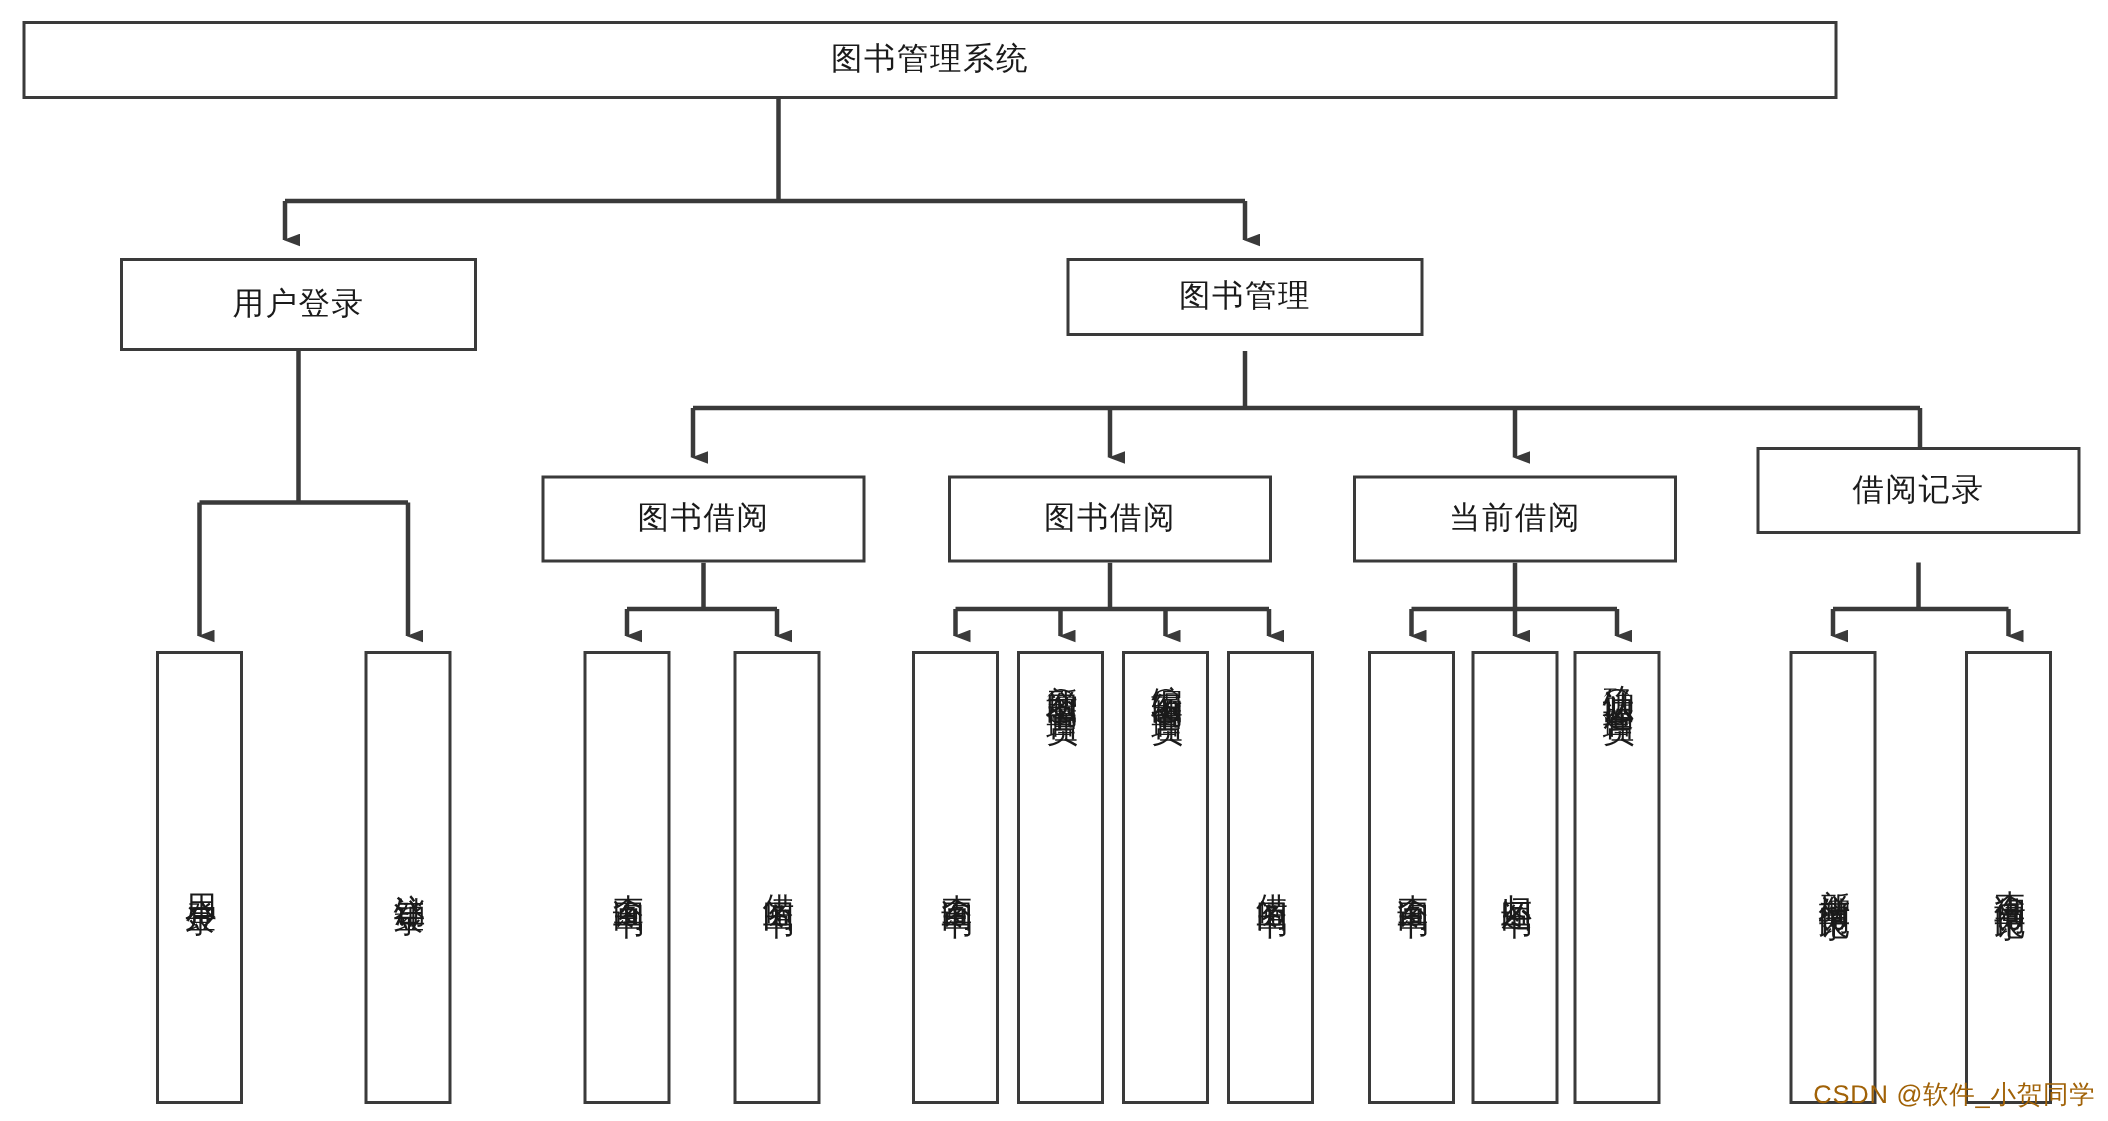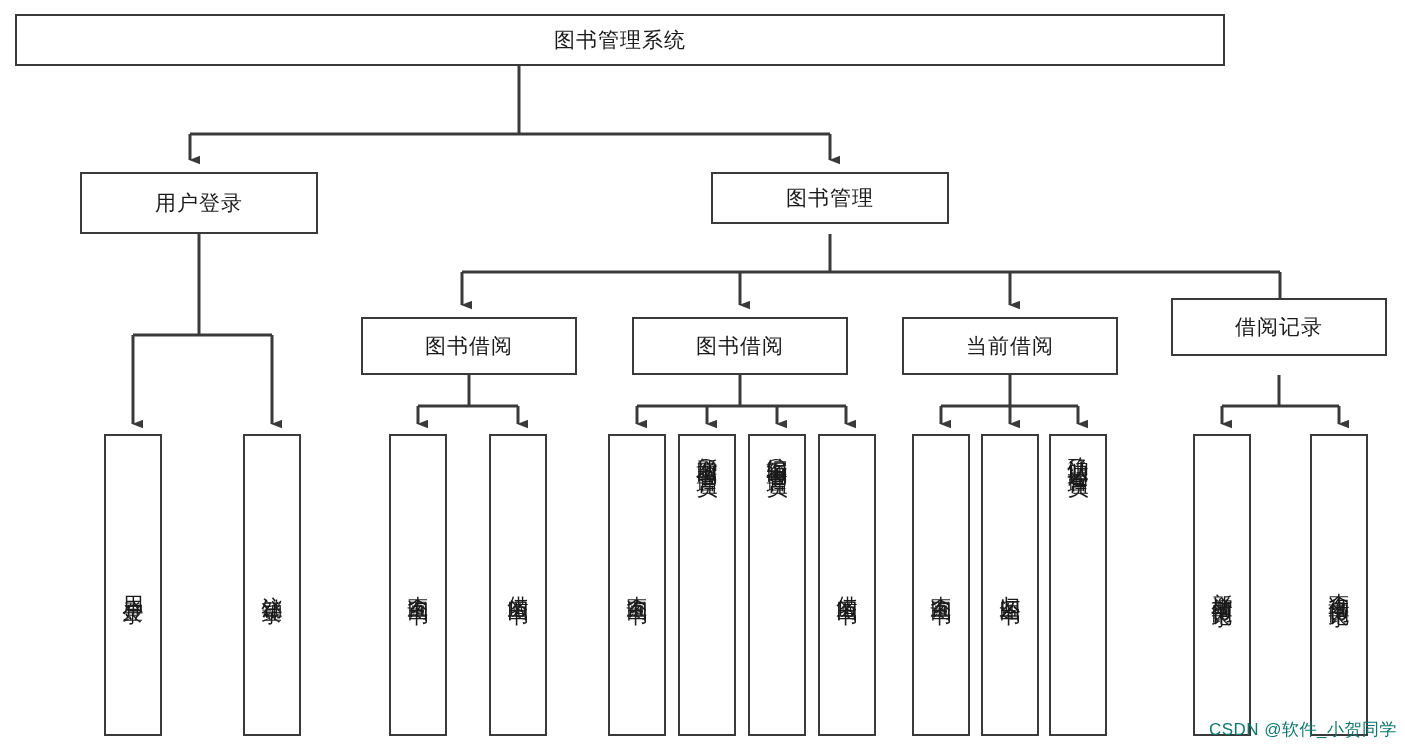--- a/index.html
+++ b/index.html
@@ -56,21 +56,21 @@
   .node-label {
     display: block;
     white-space: pre-line;
     line-height: 1.05;
   }
   .watermark {
     position: absolute;
     right: 8px;
     bottom: 6px;
     font-size: 17px;
-    color: #0f766e;
+    color: #a16207;
     letter-spacing: 0.5px;
     white-space: nowrap;
     pointer-events: none;
   }
 </style>
 </head>
 <body>
 
 <div id="diagram-root">
 

